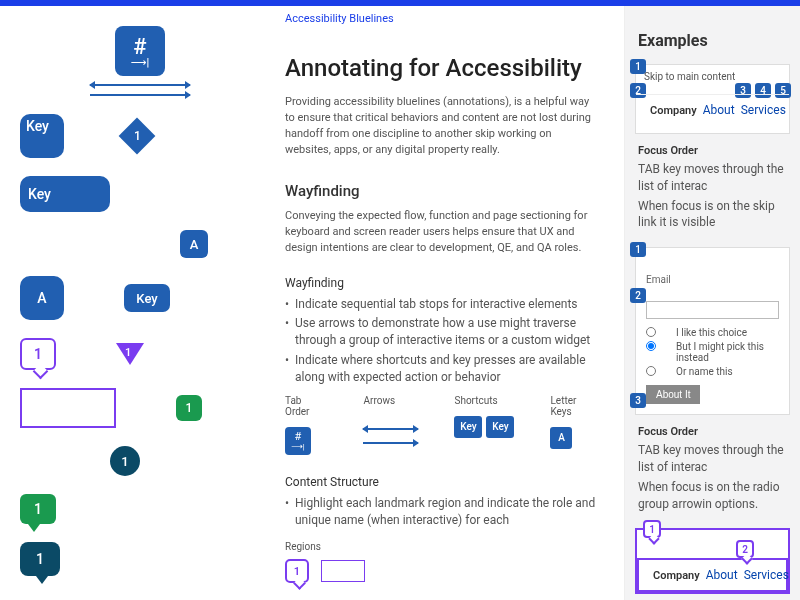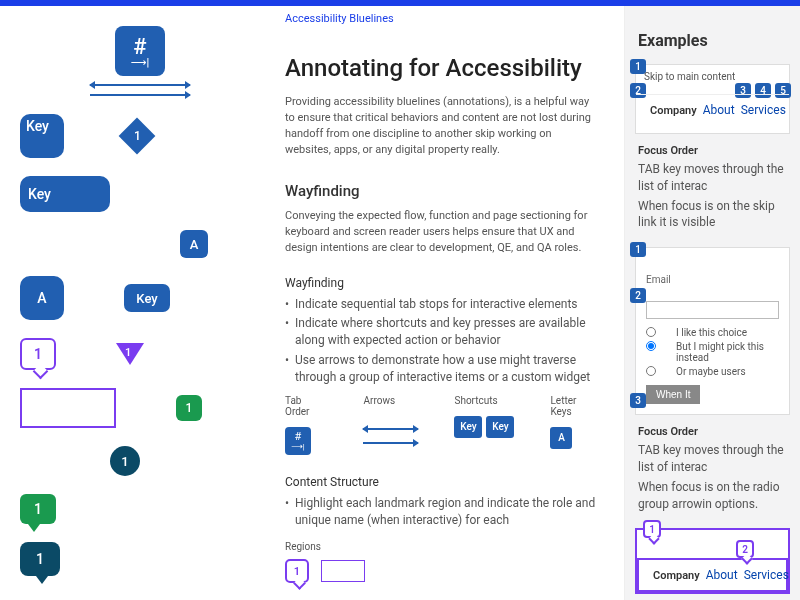--- a/index.html
+++ b/index.html
@@ -166,22 +166,22 @@
     <div class="breadcrumb">Accessibility Bluelines</div>
     <h1>Annotating for Accessibility</h1>
     <p>Providing accessibility bluelines (annotations), is a helpful way to ensure that critical behaviors and content are not lost during handoff from one discipline to another skip working on websites, apps, or any digital property really.</p>
 
     <h2>Wayfinding</h2>
     <p>Conveying the expected flow, function and page sectioning for keyboard and screen reader users helps ensure that UX and design intentions are clear to development, QE, and QA roles.</p>
 
     <h3>Wayfinding</h3>
     <ul>
       <li>Indicate sequential tab stops for interactive elements</li>
+      <li>Use arrows to demonstrate how a use might traverse through a group of interactive items or a custom widget</li>
       <li>Indicate where shortcuts and key presses are available along with expected action or behavior</li>
-      <li>Use arrows to demonstrate how a use might traverse through a group of interactive items or a custom widget</li>
     </ul>
     <div class="mini-row">
       <div class="mini-col">
         <span class="mini-label">Tab Order</span>
         <div class="mini-badge">
             <span class="hash">#</span>
             <span style="font-size:8px;">⟶|</span>
           </div>
       </div>
       <div class="mini-col">
@@ -253,24 +253,24 @@
         <label>
             <input type="radio" name="r" style="">
             <span>I like this choice</span>
           </label>
         <label>
             <input type="radio" name="r" checked="" style="">
             <span>But I might pick this instead</span>
           </label>
         <label>
             <input type="radio" name="r" style="">
-            <span>Or maybe users</span>
+            <span>Or name this</span>
           </label>
       </div>
-      <button>When It</button>
+      <button>About It</button>
     </div>
     <div class="ex-sub">Focus Order</div>
     <div class="ex-p">TAB key moves through the list of interac</div>
     <div class="ex-p">When focus is on the radio group arrowin options.</div>
 
     <div class="ex-card ex3" style="margin-top:16px;">
       <div class="purple-tag" style="top:-10px;left:6px;">1</div>
       <div class="purple-tag" style="top:10px;right:34px;">2</div>
       <div class="ex-nav">
         <div class="ex-avatar"></div>

